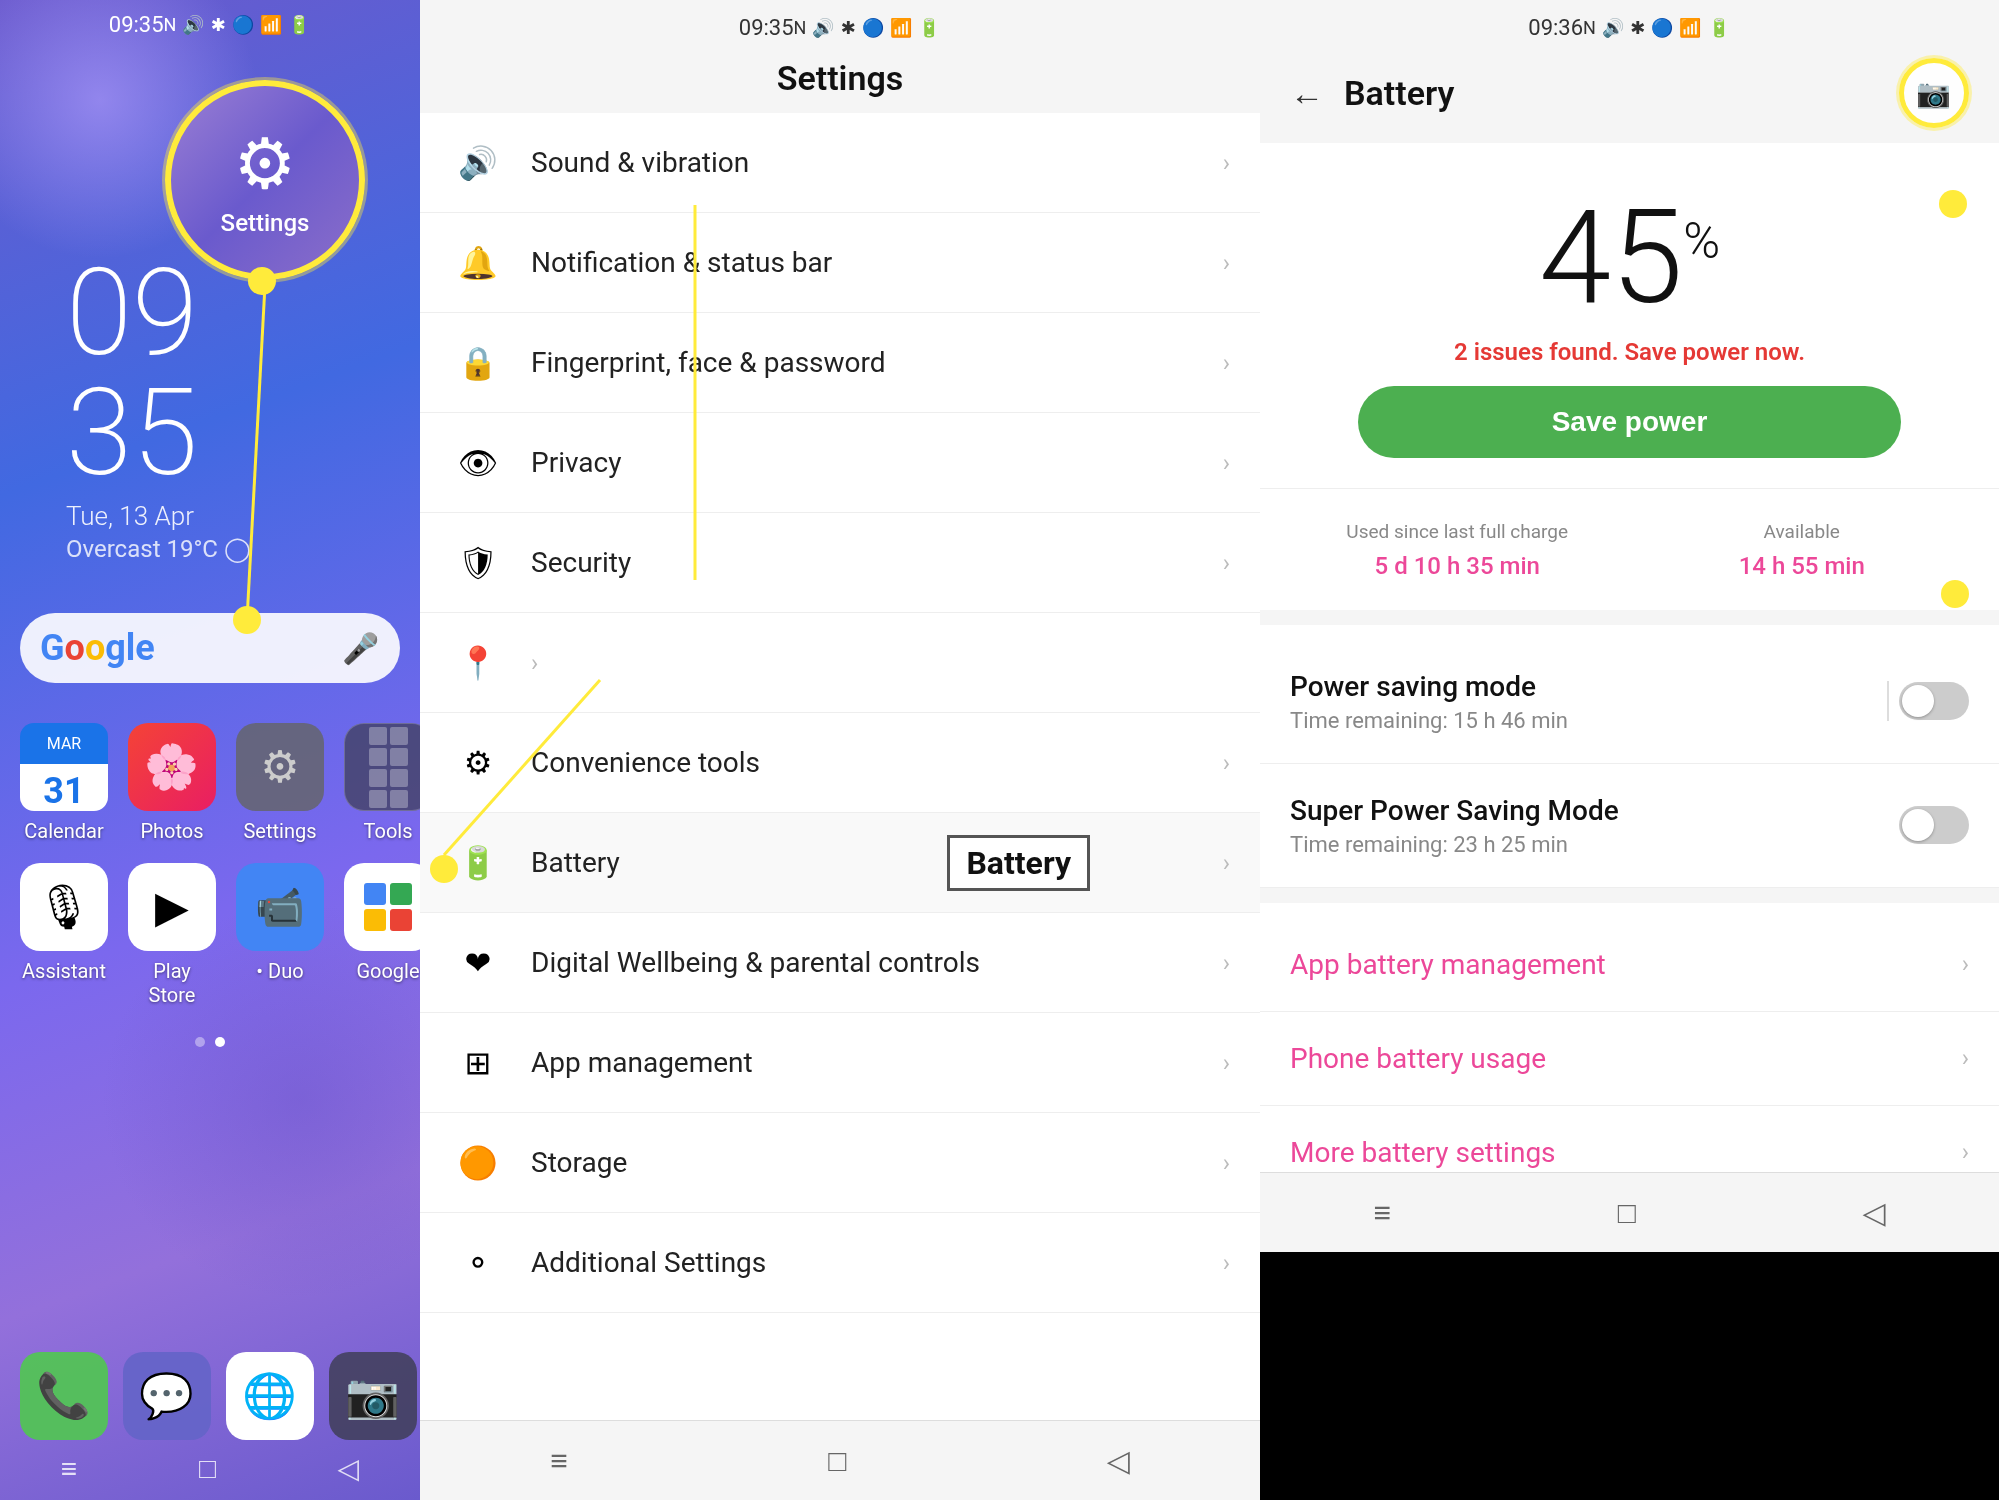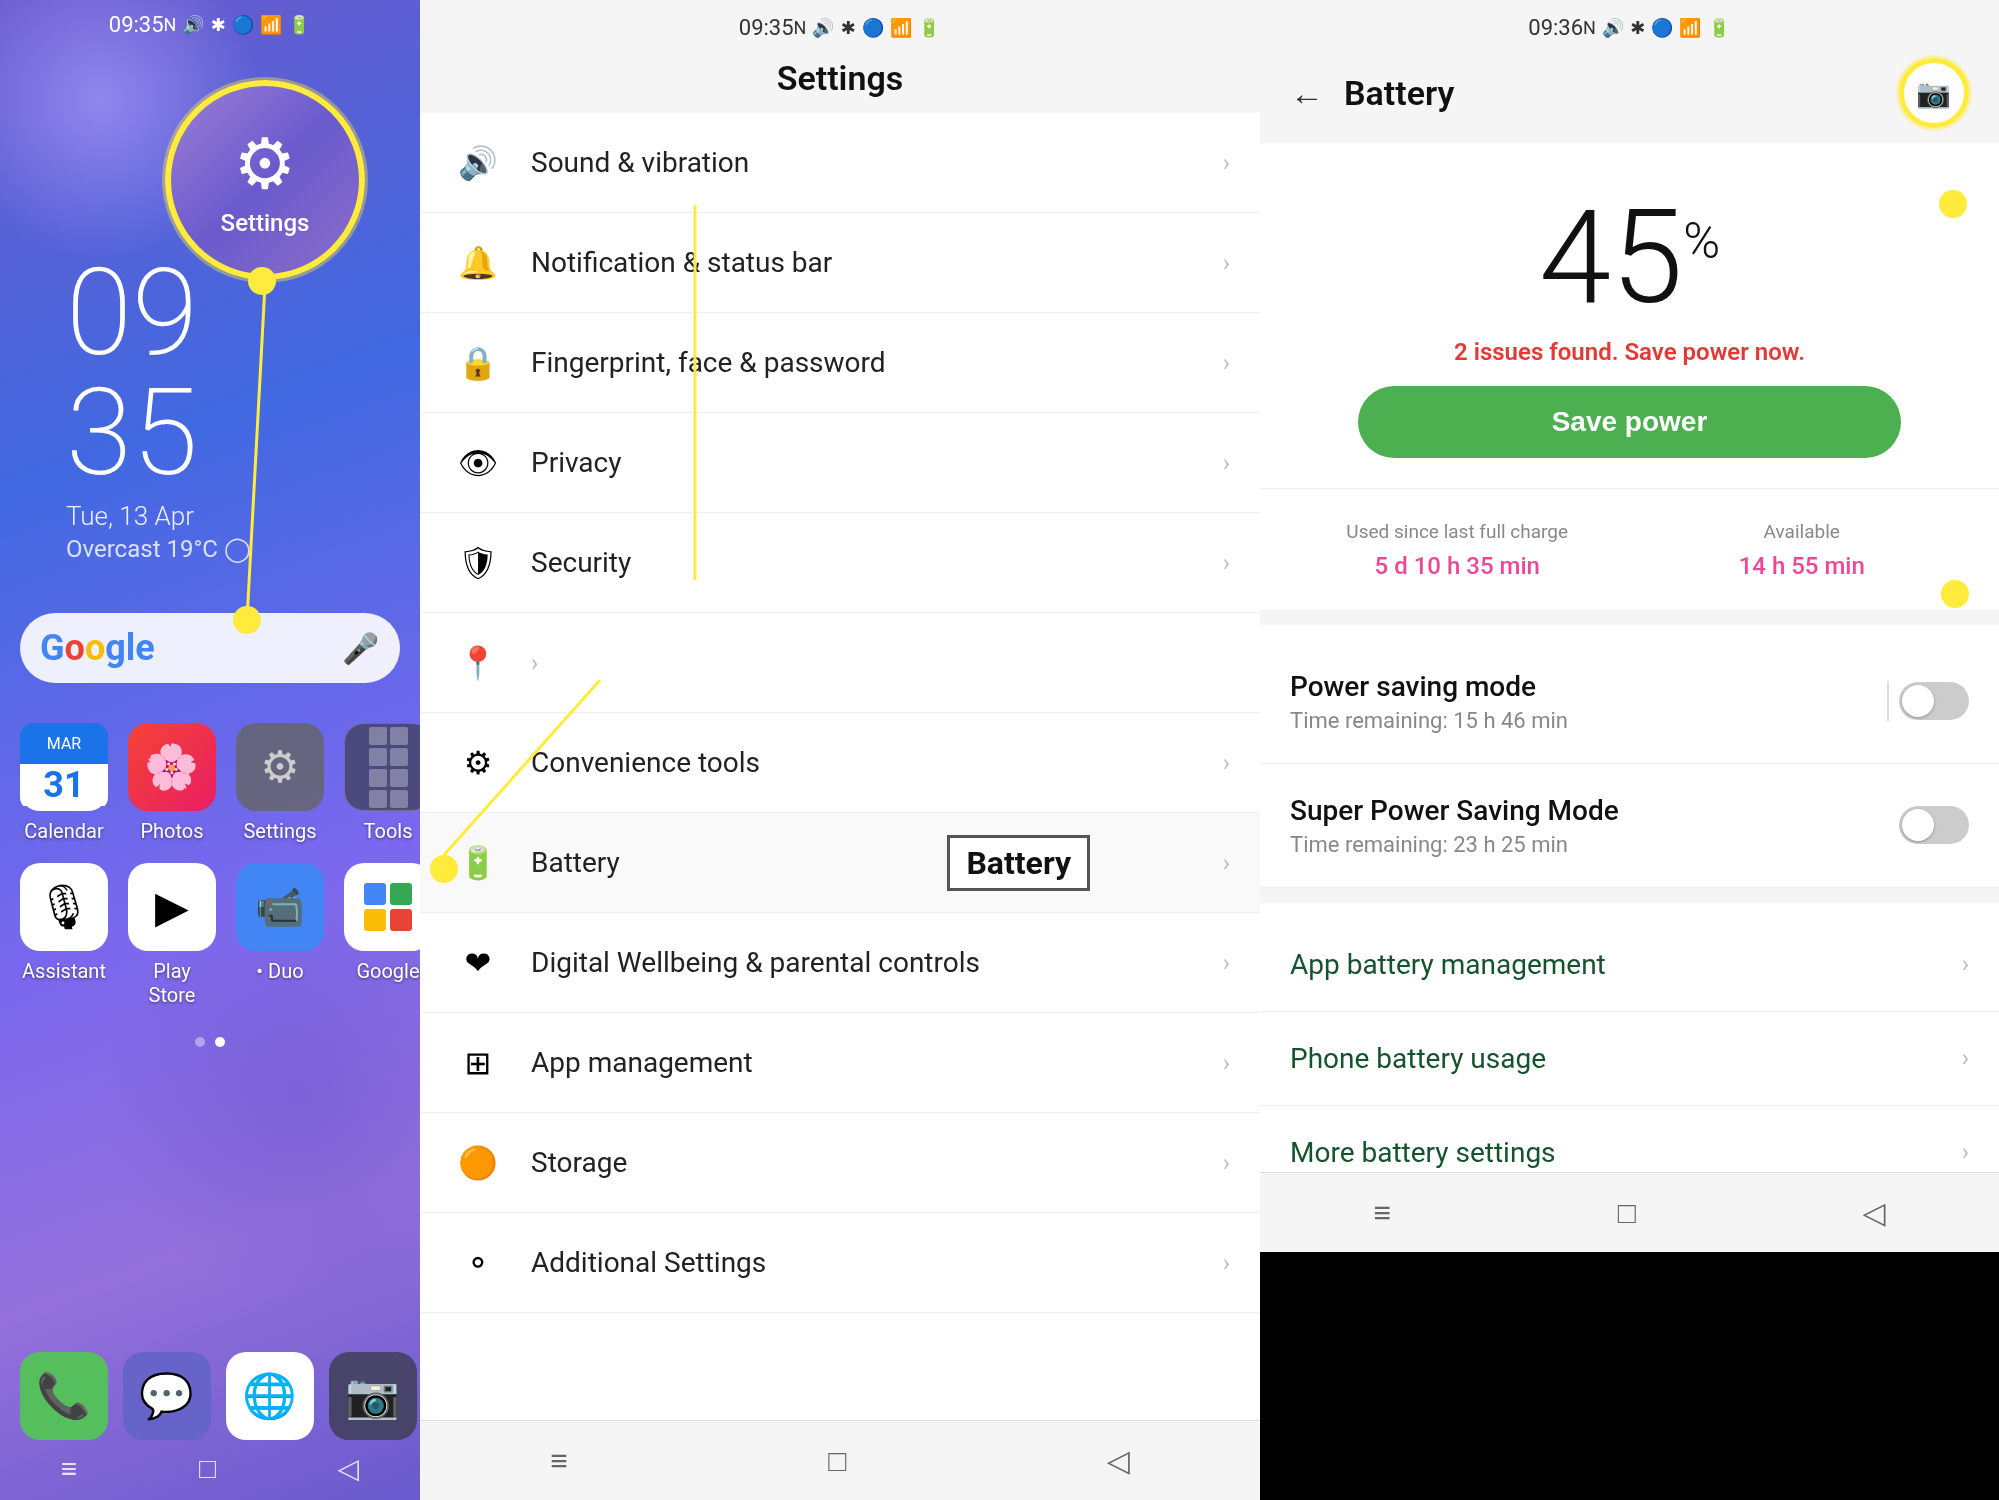--- a/index.html
+++ b/index.html
@@ -453,21 +453,21 @@
     }
     .battery-menu-item {
       padding: 30px 30px;
       border-bottom: 1px solid #eee;
       display: flex;
       align-items: center;
       justify-content: space-between;
     }
     .battery-menu-item .menu-label {
       font-size: 28px;
-      color: #14532d;
+      color: #ec4899;
     }
     .battery-menu-item .menu-arrow {
       color: #bbb;
       font-size: 24px;
     }
 
     .panel-battery .settings-nav {
       background: #f5f5f5;
     }
 
@@ -485,21 +485,21 @@
       position: absolute;
       top: 0; left: 0;
       width: 100%;
       height: 100%;
       pointer-events: none;
       z-index: 25;
     }
 
     
     .cal-header { background: #1a73e8; color: white; font-size: 16px; text-align: center; padding: 11px 0; border-radius: 4px 4px 0 0; width: 100%; }
-    .cal-body { background: white; color: #1a73e8; font-size: 36px; font-weight: bold; text-align: center; padding: 0 0; border-radius: 0 0 4px 4px; width: 100%; }
+    .cal-body { background: white; color: #1a73e8; font-size: 36px; font-weight: bold; text-align: center; padding: 6px 0; border-radius: 0 0 4px 4px; width: 100%; }
 
     
     .tools-grid { display: grid; grid-template-columns: 1fr 1fr; gap: 3px; padding: 8px; }
     .tools-grid-item { width: 18px; height: 18px; background: rgba(255,255,255,0.3); border-radius: 2px; }
 
     
     .google-grid { display: grid; grid-template-columns: 1fr 1fr; gap: 4px; padding: 10px; }
     .gg { width: 22px; height: 22px; border-radius: 3px; }
     .gg1 { background: #4285f4; }
     .gg2 { background: #34a853; }

